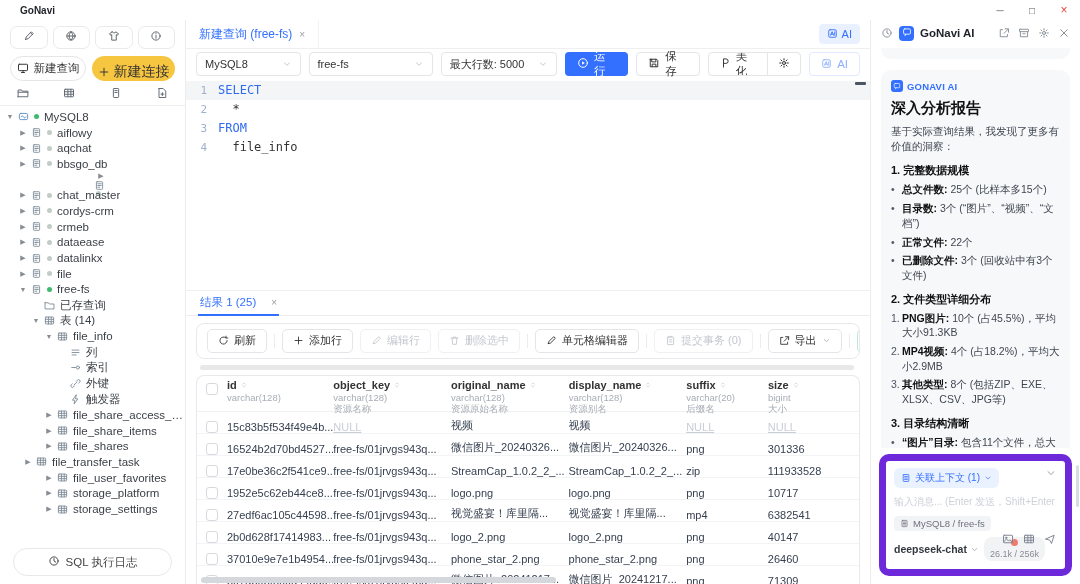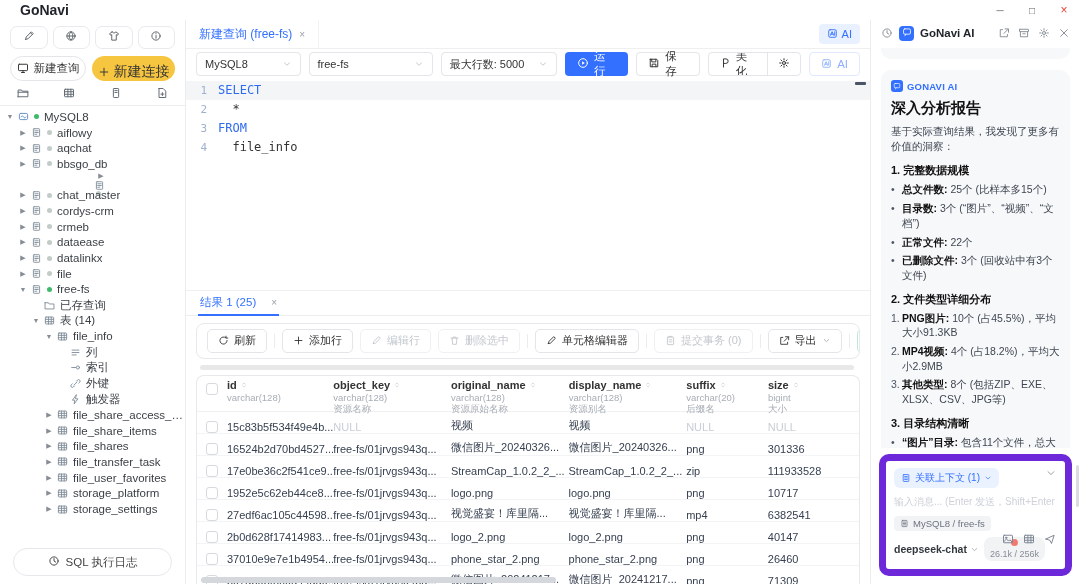--- a/index.html
+++ b/index.html
@@ -2,21 +2,21 @@
 <html><head>
 <meta charset="utf-8">
 <style>
   * { box-sizing: border-box; margin: 0; padding: 0; }
   html,body { width:1080px; height:584px; overflow:hidden; }
   body { font-family:"Liberation Sans","DejaVu Sans",sans-serif; font-size:12px; color:#333; background:#fff; }
   .window { width:1080px; height:584px; display:flex; flex-direction:column; background:#fff; }
 
   
   .titlebar { height:20px; flex:none; display:flex; align-items:center; padding-left:20px; }
-  .app-title { font-weight:bold; font-size:14px; color:#1f2329; }
+  .app-title { font-weight:bold; font-size:10px; color:#1f2329; }
   .win-controls { margin-left:auto; display:flex; }
   .win-btn { width:32px; height:18px; display:flex; align-items:center; justify-content:center; color:#5f6368; font-size:10px; }
   .win-btn.close { color:#e8463c; font-size:12px; }
 
   .app-body { flex:1; display:flex; min-height:0; }
 
   
   .sidebar { width:186px; flex:none; border-right:1px solid #ececec; display:flex; flex-direction:column; min-height:0; }
   .side-icons { display:flex; gap:5px; margin:6px 10px 0; }
   .side-icon-btn { flex:1; height:23px; border:1px solid #e8eaed; border-radius:7px; display:flex; align-items:center; justify-content:center; color:#5f6368; background:#fff; }
@@ -79,21 +79,21 @@
   .table-card { margin:5px 10px 0; border:1px solid #e7e9ec; border-bottom:none; border-radius:8px 8px 0 0; flex:1; min-height:0; overflow:hidden; position:relative; display:flex; flex-direction:column; }
   .thead { display:flex; align-items:flex-start; height:36px; flex:none; border-bottom:1px solid #eef0f2; padding-top:3px; }
   .col-cb { width:30px; flex:none; display:flex; justify-content:center; padding-top:4px; }
   .checkbox { width:12px; height:12px; border:1px solid #d6dadf; border-radius:3px; background:#fff; }
   .th { font-size:11px; color:#333; overflow:hidden; }
   .th .name { font-weight:bold; display:flex; align-items:center; gap:3px; line-height:13px; white-space:nowrap; }
   .th .name .sort { color:#c3c7cd; display:flex; }
   .th .meta { color:#a8adb5; font-size:9.5px; line-height:11px; white-space:nowrap; }
   .trow { display:flex; align-items:flex-end; height:22px; flex:none; border-bottom:1px solid #f3f4f6; font-size:11px; color:#374151; }
   .td { overflow:hidden; white-space:nowrap; padding-right:8px; }
-  .td.null { color:#c9cdd4; }
+  .td.null { color:#c9cdd4;text-decoration:underline; }
   .table-scroll-thumb { position:absolute; bottom:1px; left:4px; width:355px; height:6px; background:#d4d7dc; border-radius:3px; }
 
   
   .right { width:209px; flex:none; display:flex; flex-direction:column; min-height:0; position:relative; background:#fff; }
   .right-header { height:26px; flex:none; display:flex; align-items:center; gap:6px; padding:0 10px; color:#8a9097; }
   .logo-badge { width:15px; height:15px; border-radius:4px; background:#3370ff; color:#fff; display:flex; align-items:center; justify-content:center; flex:none; }
   .logo-badge.small { width:12px; height:12px; border-radius:3px; }
   .right-title { font-weight:bold; font-size:11.5px; color:#1f2329; }
   .right-header-icons { margin-left:auto; display:flex; gap:8px; color:#8a9097; }
   .right-scroll { flex:1; min-height:0; overflow:hidden; padding:0 10px; }
@@ -426,21 +426,21 @@
           <div class="tree-row" style="padding-left: 43px;">
             <span class="caret">▶</span>
             <span class="t-icon">
               <svg width="11" height="11" viewBox="0 0 16 16" fill="none" stroke="currentColor" stroke-width="1.3" stroke-linecap="round" stroke-linejoin="round">
                 <rect x="2" y="3" width="12" height="10" rx="1"></rect>
                 <path d="M2 6.3h12M2 9.7h12M6.5 3v10M10.5 3v10"></path>
               </svg>
             </span>
             <span class="tree-label">file_shares</span>
           </div>
-          <div class="tree-row" style="padding-left: 43px;">
+          <div class="tree-row" style="padding-left: 22px;">
             <span class="caret">▶</span>
             <span class="t-icon">
               <svg width="11" height="11" viewBox="0 0 16 16" fill="none" stroke="currentColor" stroke-width="1.3" stroke-linecap="round" stroke-linejoin="round">
                 <rect x="2" y="3" width="12" height="10" rx="1"></rect>
                 <path d="M2 6.3h12M2 9.7h12M6.5 3v10M10.5 3v10"></path>
               </svg>
             </span>
             <span class="tree-label">file_transfer_task</span>
           </div>
           <div class="tree-row" style="padding-left: 43px;">

